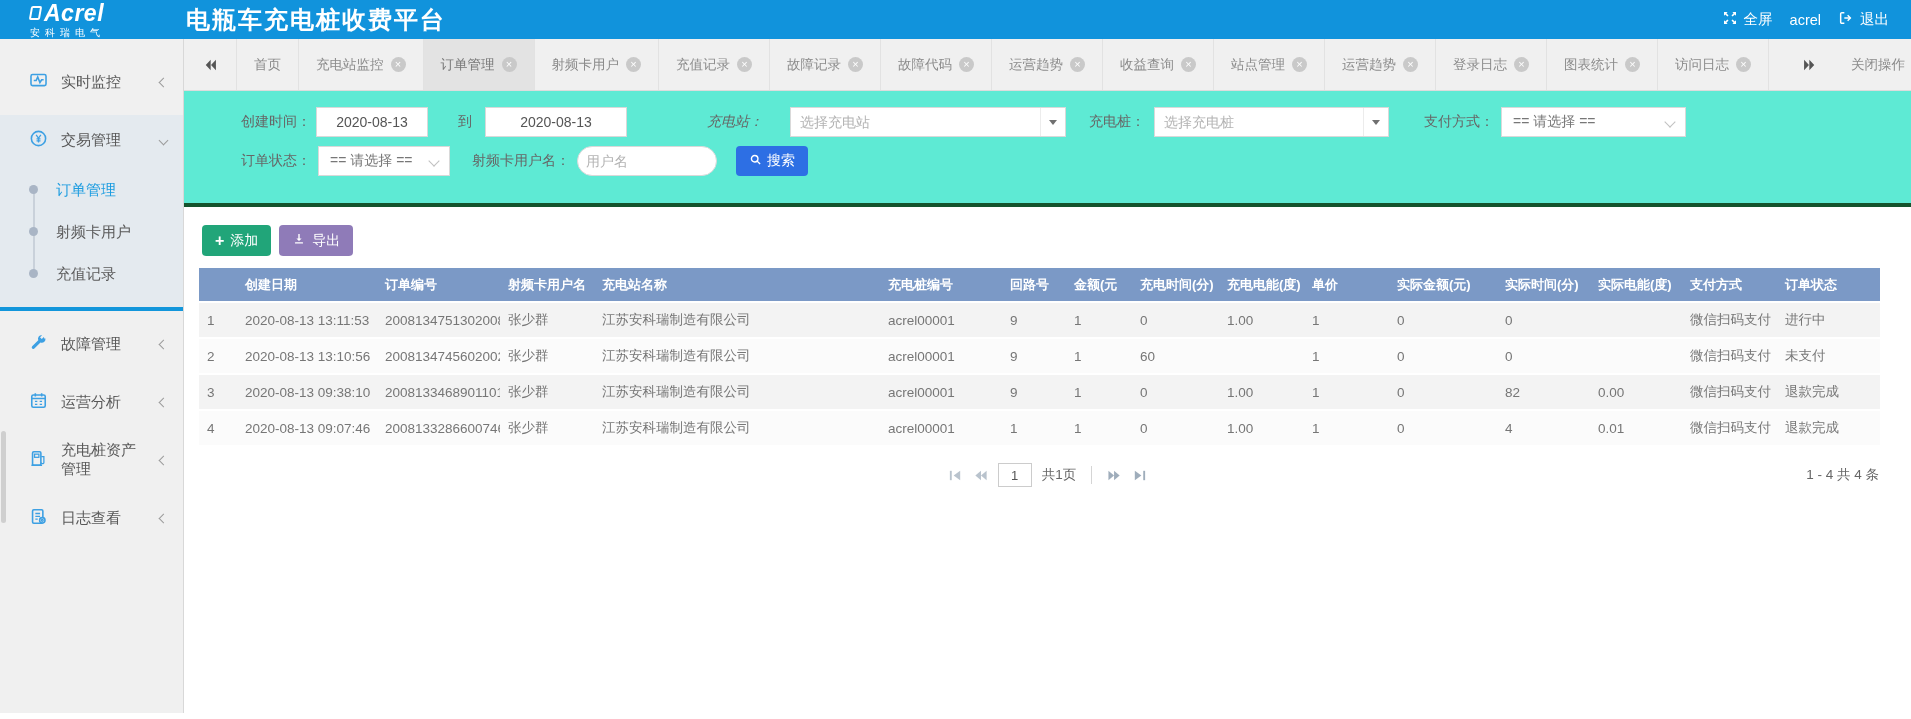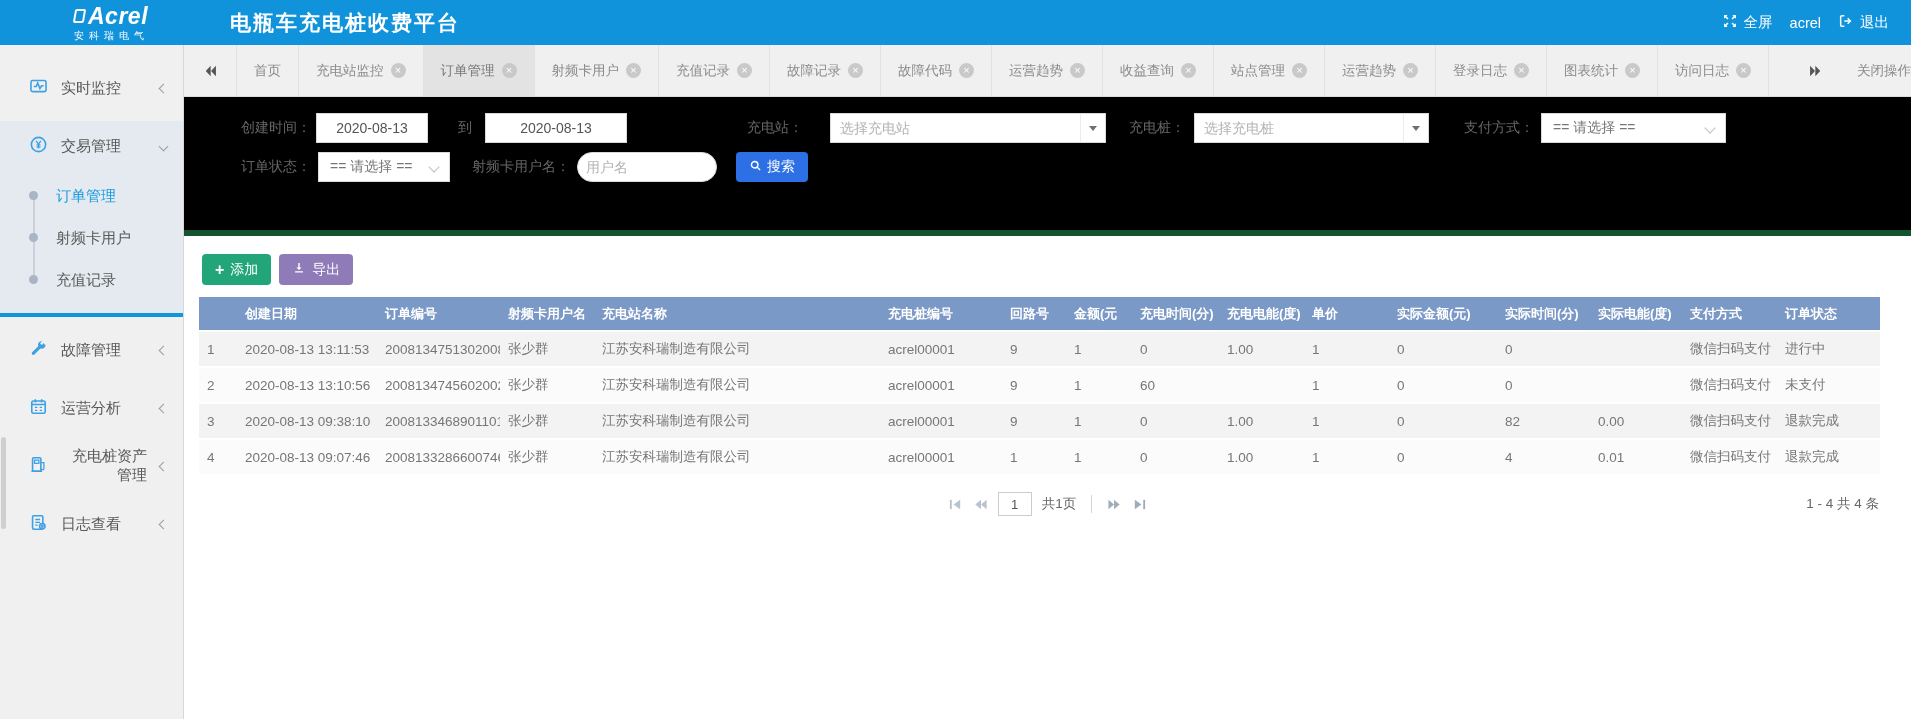--- a/index.html
+++ b/index.html
@@ -1,33 +1,33 @@
 <!DOCTYPE html>
 <html><head>
 <meta charset="utf-8">
 <style>
   * { margin:0; padding:0; box-sizing:border-box; }
   body { font-family:"Liberation Sans","DejaVu Sans",sans-serif; background:#fff; }
   .app { width:1911px; height:719px; position:relative; overflow:hidden; background:#fff; }
 
   
-  .topbar { height:45px; background:#1193dc; display:flex; align-items:center; color:#fff;padding-left:44px; }
+  .topbar { height:39px; background:#1193dc; display:flex; align-items:center; color:#fff; }
   .logo { margin-left:30px; width:128px; }
   .logo-row { display:flex; align-items:center; }
   .logo-glyph { width:11px; height:14px; border:2.5px solid #fff; border-radius:2px; transform:skewX(-10deg); margin-right:3px; }
   .logo-text { font-size:23px; font-weight:bold; font-style:italic; letter-spacing:.5px; }
   .logo-sub { font-size:10px; letter-spacing:5px; margin-top:-1px; white-space:nowrap; }
-  .app-title { font-size:21px; font-weight:bold; letter-spacing:2px; margin-left:28px; }
+  .app-title { font-size:24px; font-weight:bold; letter-spacing:2px; margin-left:28px; }
   .topbar-right { margin-left:auto; display:flex; align-items:center; gap:17px; padding-right:22px; font-size:14.5px; }
   .tb-item { display:flex; align-items:center; gap:6px; cursor:pointer; }
 
   
   .shell { display:flex; height:674px; }
   .sidebar { width:184px; flex-shrink:0; background:#f0f0f0; border-right:1px solid #d8d8d8; padding-top:18px; position:relative; }
-  .nav-item { height:50px; display:flex; align-items:center; gap:13px; padding:0 16px 0 29px; font-size:15px; color:#585858; cursor:pointer;text-align:right; }
+  .nav-item { height:50px; display:flex; align-items:center; gap:13px; padding:0 16px 0 29px; font-size:15px; color:#585858; cursor:pointer; }
   .nav-item.mt { margin-top:8px; }
   .chev { width:7px; height:7px; border-left:1.5px solid #9c9c9c; border-bottom:1.5px solid #9c9c9c; margin-left:auto; flex-shrink:0; }
   .chev.left { transform:rotate(45deg); }
   .chev.down { transform:rotate(-45deg); }
   .nav-group { background:#e4eaef; border-bottom:4px solid #1296db; padding-bottom:12px; margin-top:8px; }
   .submenu { position:relative; margin-top:4px; }
   .submenu:before { content:""; position:absolute; left:33px; top:16px; bottom:18px; width:2px; background:#c9d1da; }
   .sub-item { height:42px; display:flex; align-items:center; padding-left:56px; font-size:15px; color:#5a5a5a; position:relative; cursor:pointer; }
   .sub-item .dot { position:absolute; left:29px; top:16px; width:9px; height:9px; border-radius:50%; background:#a9b5c5; }
   .sub-item.active { color:#1b9ce0; }
@@ -35,35 +35,35 @@
 
   
   .main { flex:1; display:flex; flex-direction:column; min-width:0; }
   .tabbar { height:52px; background:#f0f0f0; border-bottom:1px solid #dcdcdc; display:flex; align-items:stretch; }
   .tab-arrow { width:52px; display:flex; align-items:center; justify-content:center; cursor:pointer; flex-shrink:0; }
   .tabs { display:flex; overflow:hidden; }
   .tab { display:flex; align-items:center; gap:7px; padding:0 17px; font-size:13.5px; color:#8b8b8b; border-right:1px solid #e2e2e2; white-space:nowrap; cursor:pointer; }
   .tab:first-child { border-left:1px solid #e2e2e2; }
   .tab.active { background:#e3e3e3; color:#787878; }
   .tab-close { width:15px; height:15px; border-radius:50%; background:#c9c9c9; color:#fff; font-size:11px; line-height:14px; text-align:center; flex-shrink:0; cursor:pointer; }
-  .tab-right { margin-left:auto; display:flex; align-items:center; gap:16px; flex-shrink:0; }
+  .tab-right { margin-left:auto; display:flex; align-items:center; gap:16px; padding-right:6px; flex-shrink:0; }
   .close-ops { font-size:13.5px; color:#8b8b8b; white-space:nowrap; cursor:pointer; }
 
   
   .content { flex:1; background:#fff; overflow:hidden; }
-  .filter-panel { background:#000000; border-bottom:6px solid #14532d; padding:16px 0 48px 57px; }
+  .filter-panel { background:#5eead4; border-bottom:4px solid #14532d; padding:16px 0 27px 57px; }
   .f-row { display:flex; align-items:center; height:30px; font-size:14px; color:#666; }
   .f-row + .f-row { margin-top:9px; }
   .f-row label { white-space:nowrap; }
   .f-input { height:30px; border:1px solid #d9d9d9; background:#fff; font-size:14px; color:#555; padding:0 8px; font-family:inherit; outline:none; }
   .f-input::placeholder, .combo input::placeholder { color:#b3b3b3; }
   .date1 { width:112px; text-align:center; margin-left:5px; }
   .to-label { margin-left:30px; }
   .date2 { width:142px; text-align:center; margin-left:13px; }
-  .lbl-station { margin-left:120px; }
+  .lbl-station { margin-left:80px;font-style:italic; }
   .lbl-pile { margin-left:23px; }
   .lbl-pay { margin-left:35px; }
   .combo { display:flex; height:30px; border:1px solid #d9d9d9; background:#fff; align-items:stretch; }
   .combo input { flex:1; min-width:0; border:none; outline:none; background:transparent; font-size:14px; color:#555; padding:0 9px; font-family:inherit; }
   .combo-btn { width:25px; border-left:1px solid #ececec; display:flex; align-items:center; justify-content:center; cursor:pointer; }
   .tri { width:0; height:0; border-left:4px solid transparent; border-right:4px solid transparent; border-top:5px solid #707070; }
   .combo.w276 { width:276px; margin-left:27px; }
   .combo.w235 { width:235px; margin-left:9px;gap:28px; }
   .select { height:30px; border:1px solid #d9d9d9; background:#fff; display:flex; align-items:center; padding:0 11px; font-size:14px; color:#777; cursor:pointer; }
   .select .chev { width:8px; height:8px; border-color:#c0c0c0; }

